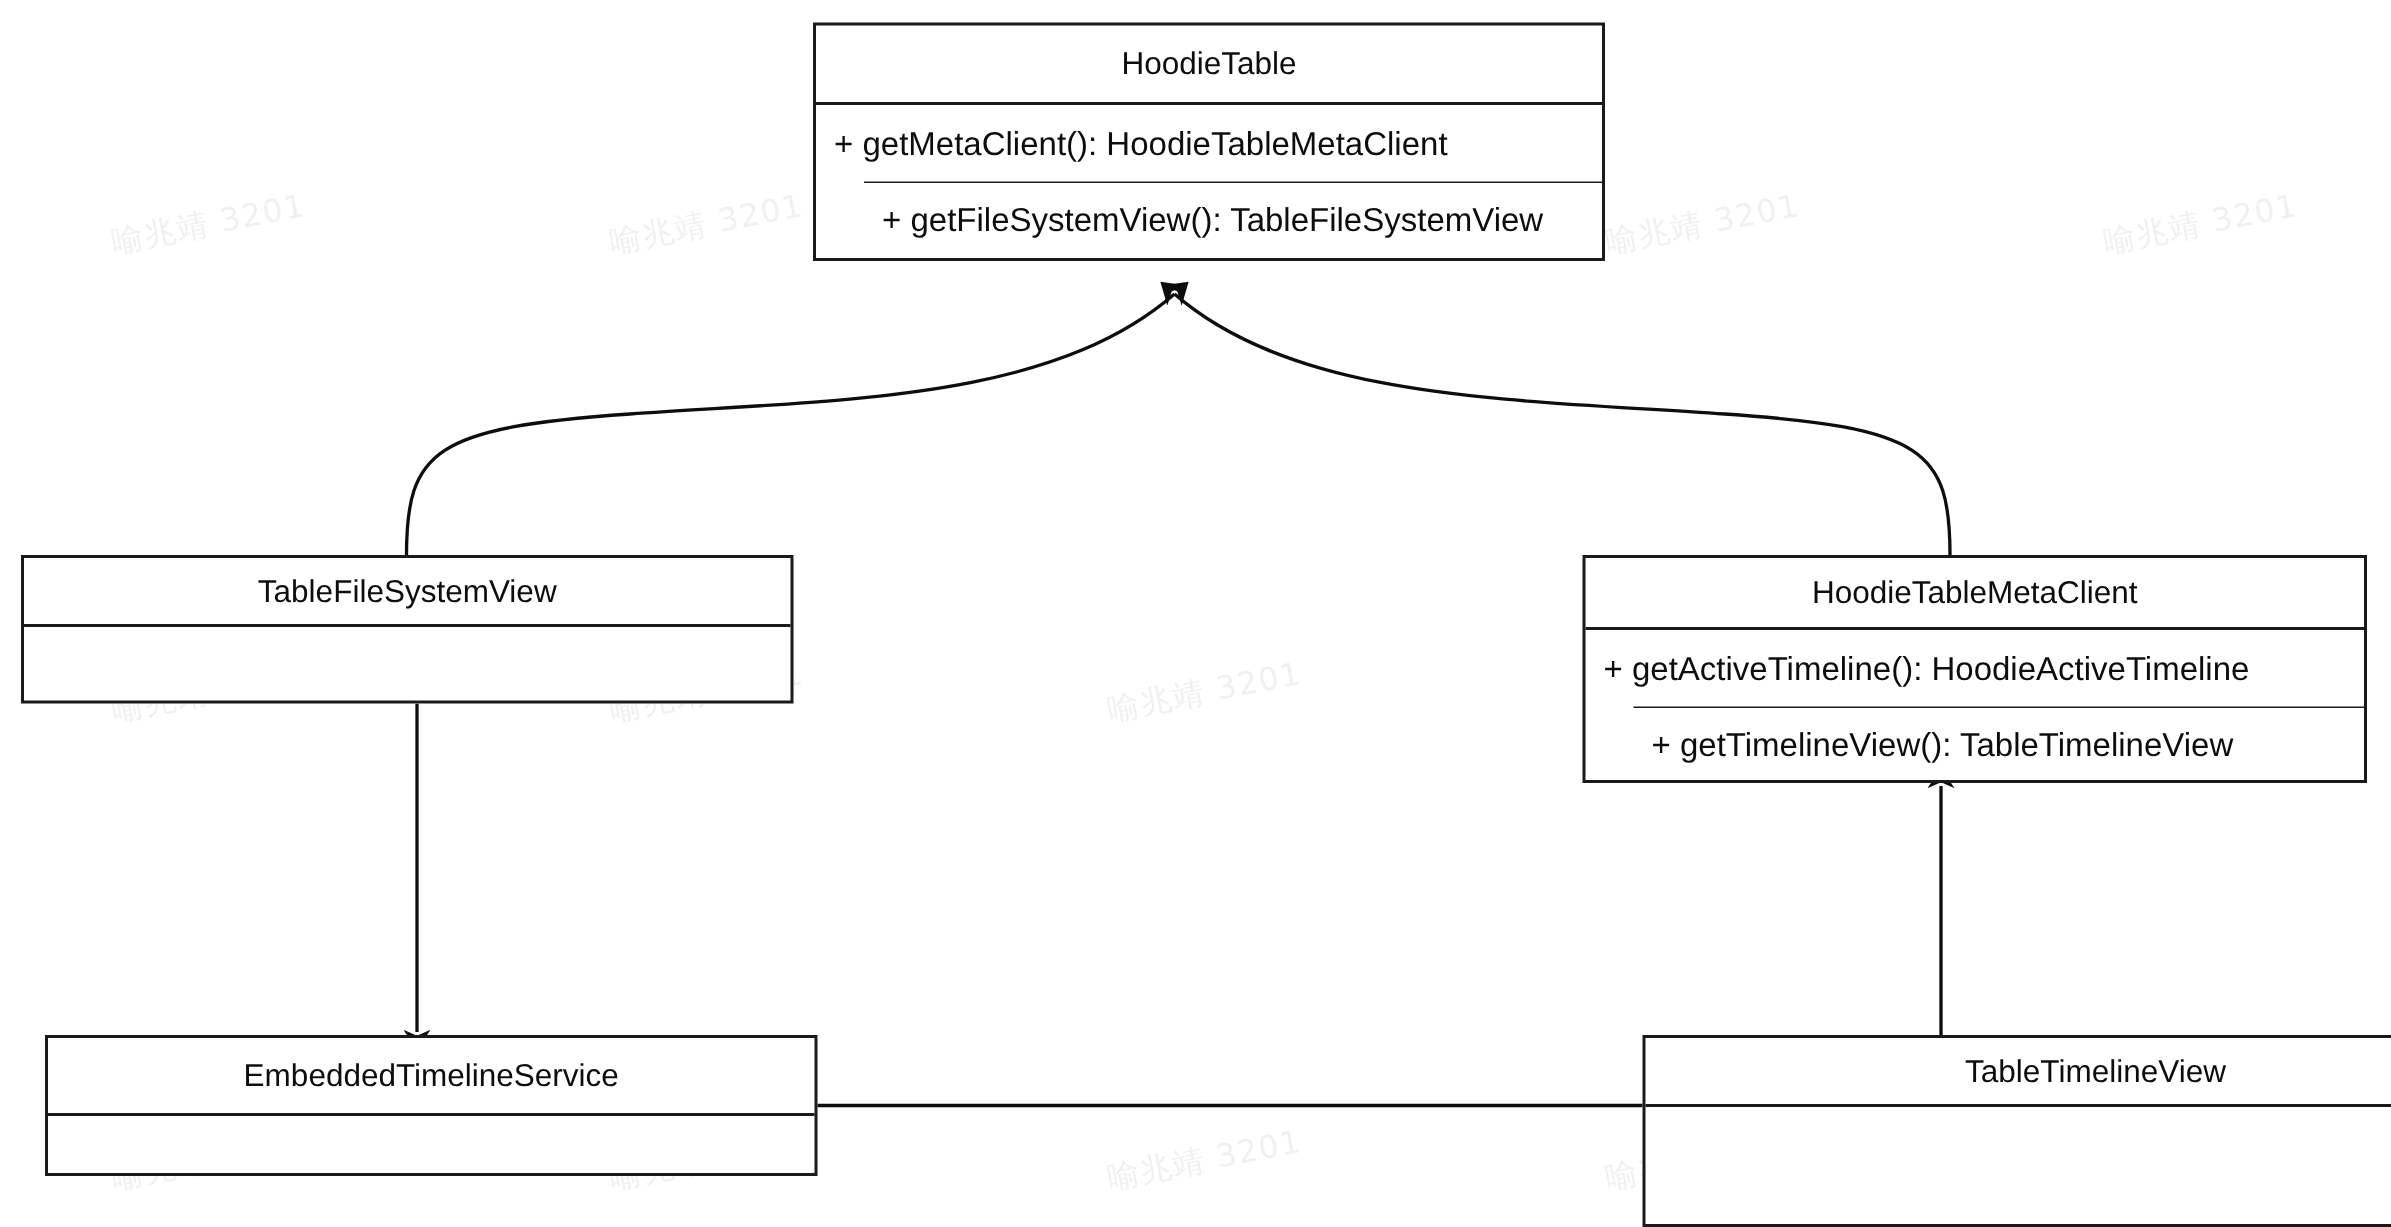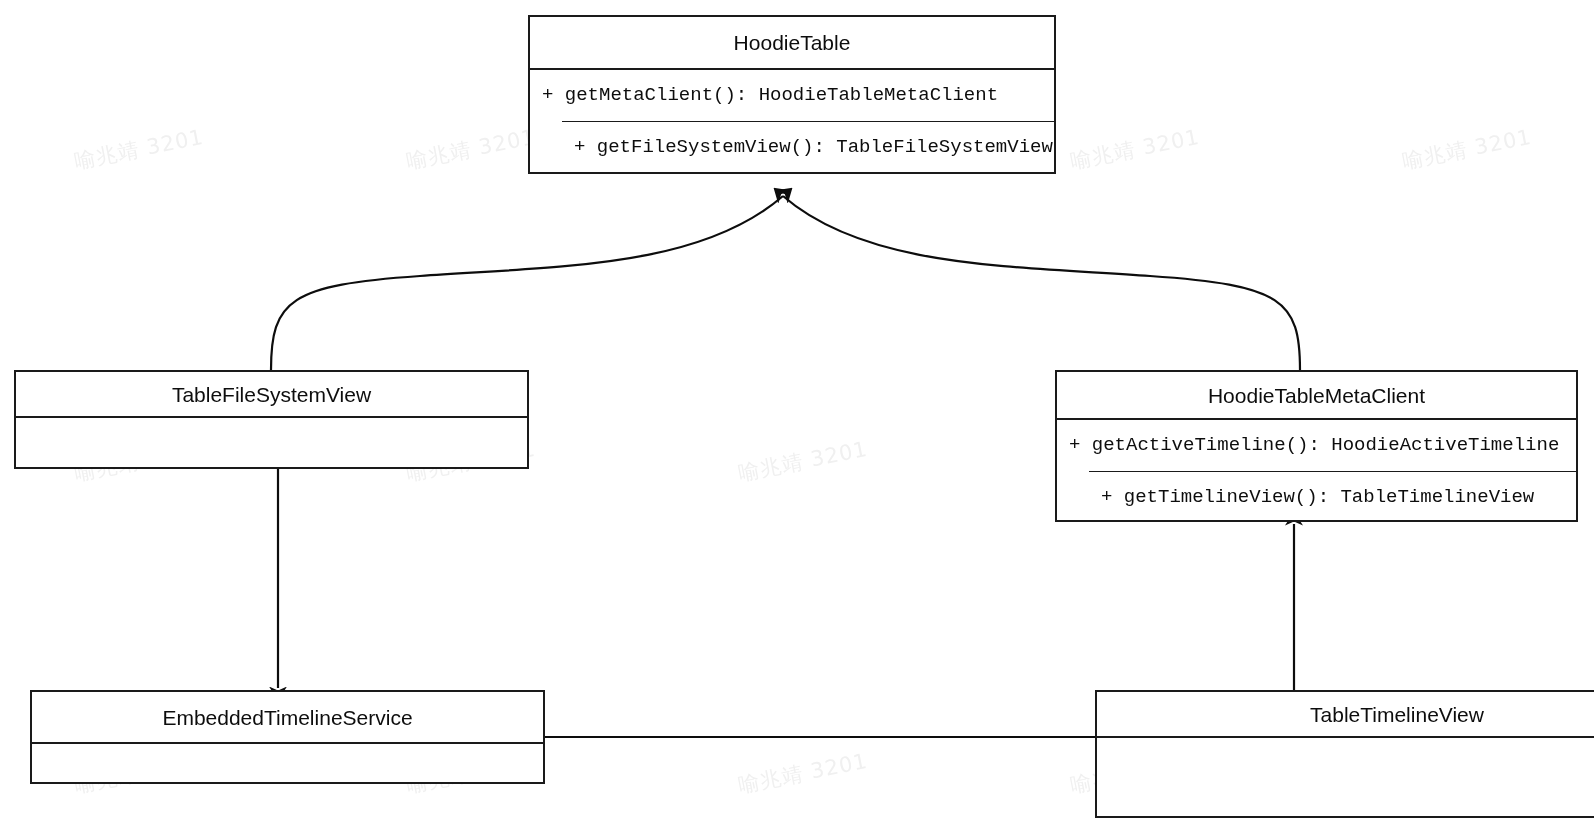--- a/index.html
+++ b/index.html
@@ -69,34 +69,33 @@
     box-sizing: border-box;
     display: flex;
     flex-direction: column;
     justify-content: flex-start;
   }
   .member {
     box-sizing: border-box;
     display: flex;
     align-items: center;
     padding-left: 12px;
-    font-size: 19px;
+    font-size: 22px;
     color: #0d0d0d;
     line-height: 1;
     white-space: nowrap;
-    font-family: Liberation Mono, monospace;
   }
   .member + .member {
     border-top: 1px solid #1a1a1a;
     margin-left: 32px;
   }
   .members-empty { flex: 1; }
 
   
-  #box-hoodie-table      { left: 528px;  top: 15px;  width: 528px; height: 159px; }
+  #box-hoodie-table      { left: 542px;  top: 15px;  width: 528px; height: 159px; }
   #box-hoodie-table .cls-name    { height: 53px; }
   #box-hoodie-table .member      { height: 51px; }
 
   #box-table-fs-view     { left: 14px;   top: 370px; width: 515px; height: 99px; }
   #box-table-fs-view .cls-name   { height: 46px; }
   #box-table-fs-view .cls-members{ height: 49px; }
 
   #box-meta-client       { left: 1055px; top: 370px; width: 523px; height: 152px; }
   #box-meta-client .cls-name     { height: 48px; }
   #box-meta-client .member       { height: 51px; }

